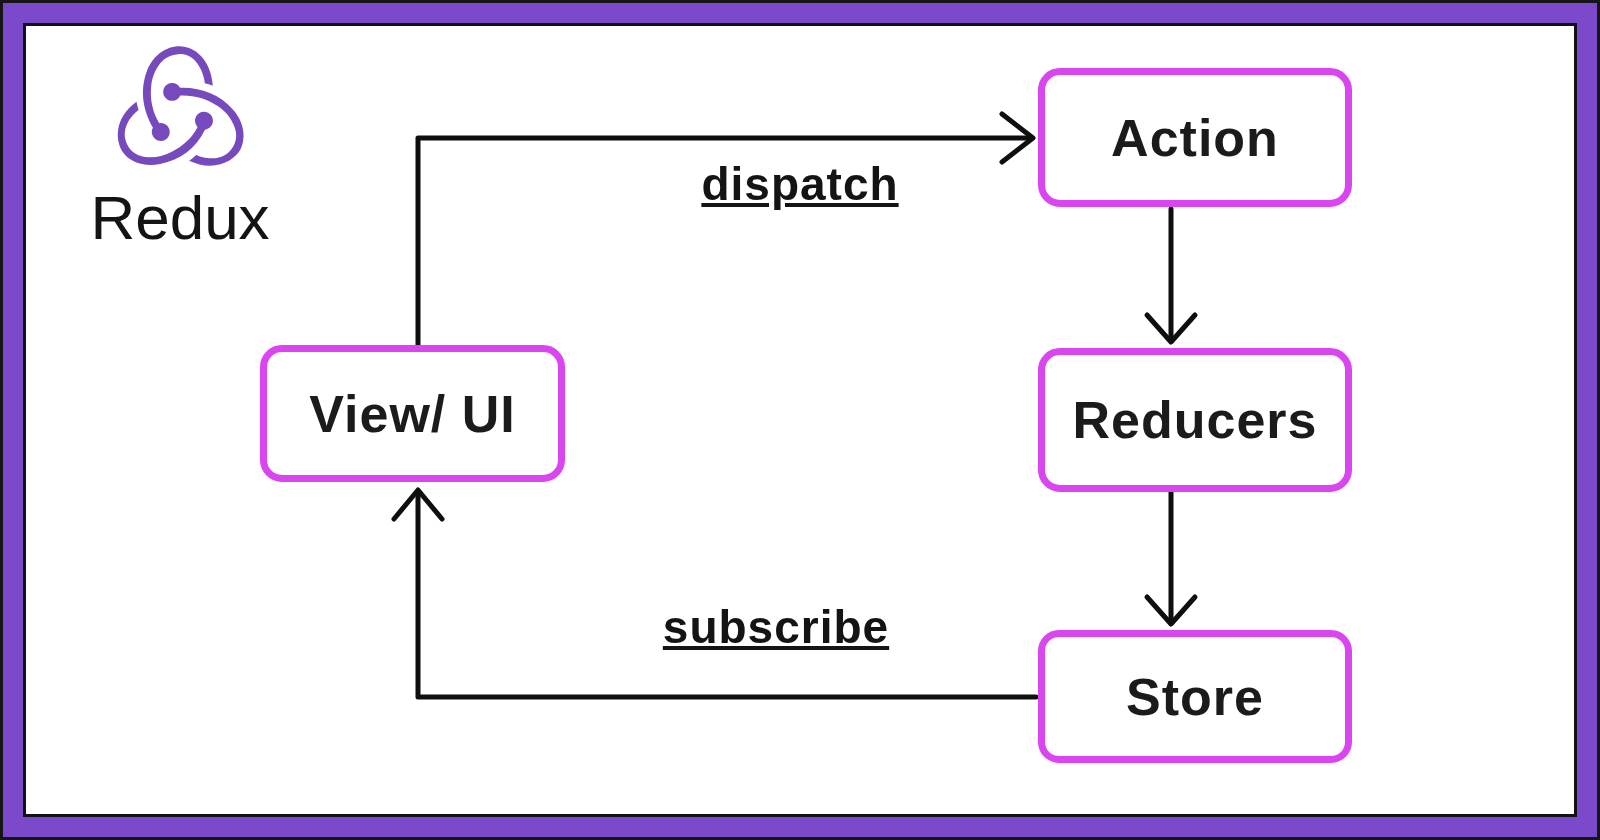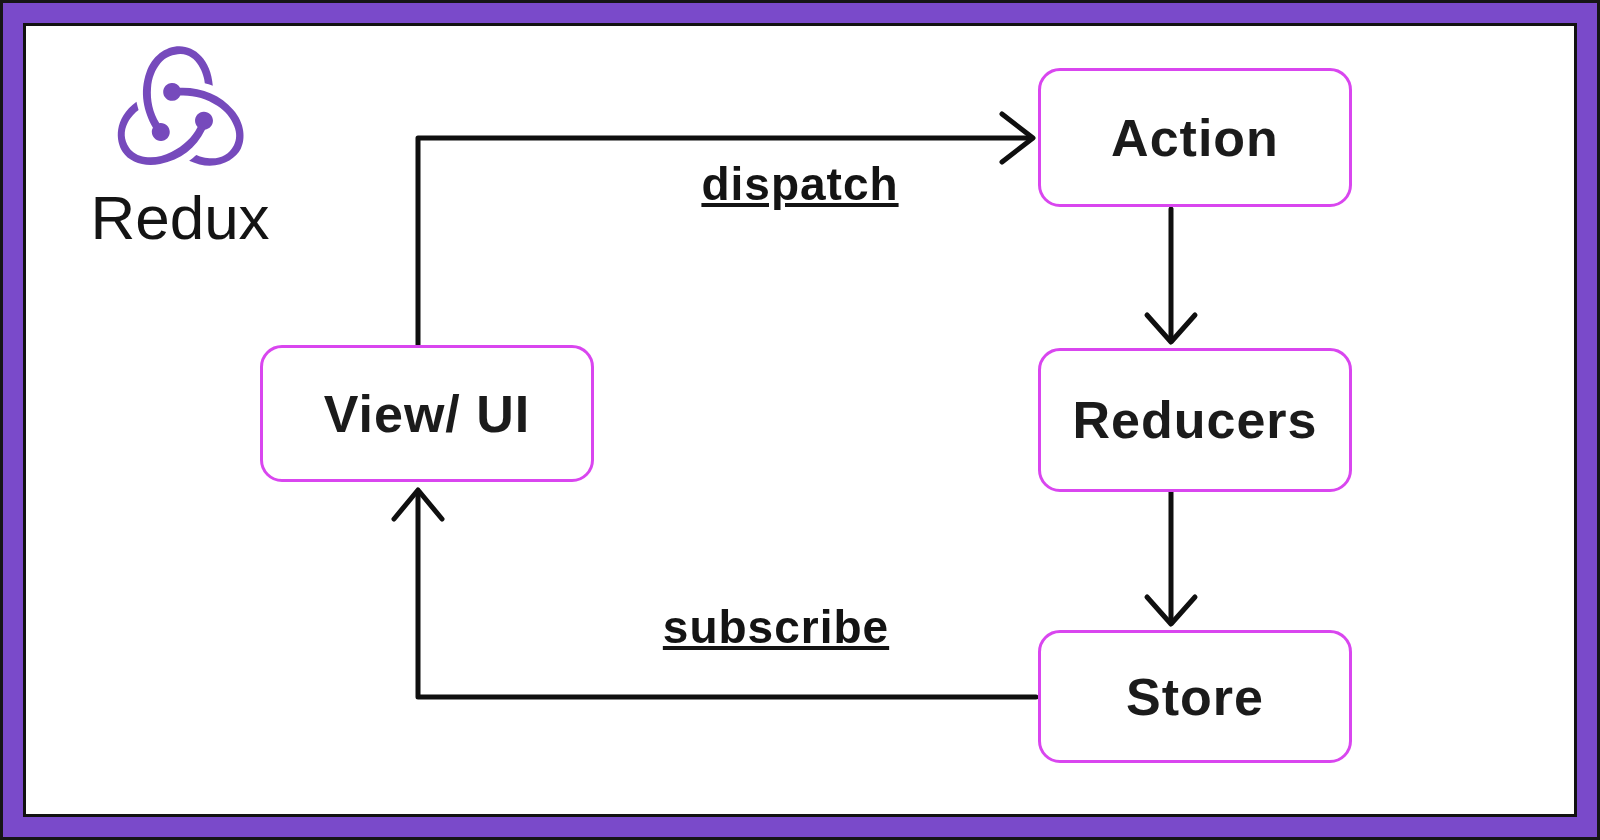--- a/index.html
+++ b/index.html
@@ -31,33 +31,33 @@
     fill:none;
     stroke:#0f0f0f;
     stroke-width:5;
     stroke-linecap:round;
     stroke-linejoin:round;
   }
   .node{
     position:absolute;
     box-sizing:border-box;
     background:#ffffff;
-    border:3px solid #d946ef;
+    border:7px solid #d946ef;
     border-radius:22px;
     display:flex;align-items:center;justify-content:center;
     font-size:52px;
     font-weight:700;
     color:#1b1b1b;
     letter-spacing:1px;
     white-space:pre;
   }
   .node-action  {left:1038px;top:68px; width:314px;height:139px;}
   .node-reducers{left:1038px;top:348px;width:314px;height:144px;}
-  .node-store   {left:1038px;top:630px;width:314px;height:133px;}
-  .node-viewui  {left:260px; top:345px;width:334px;height:137px;}
+  .node-store   {left:1038px;top:630px;width:314px;height:133px;border-radius:21px;}
+  .node-viewui  {left:260px; top:345px;width:305px;height:137px;}
   .edge-label{
     position:absolute;
     width:320px;
     text-align:center;
     font-size:46px;
     font-weight:700;
     color:#141414;
     letter-spacing:1px;
     text-decoration:underline;
   }

